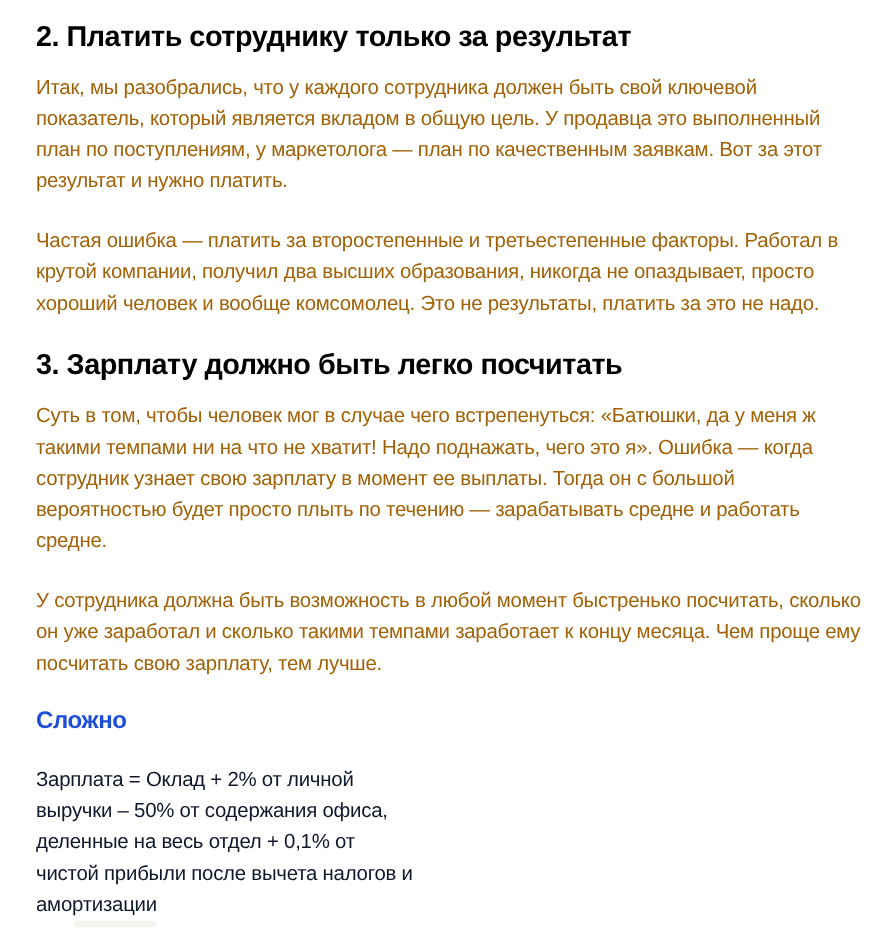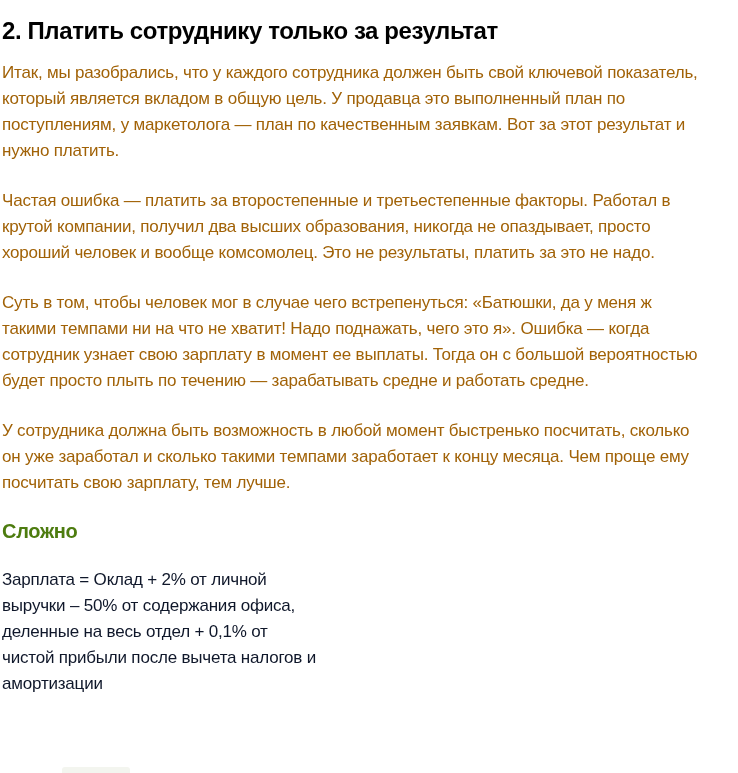--- a/index.html
+++ b/index.html
@@ -10,21 +10,21 @@
     width: 738px;
     height: 773px;
     background: #ffffff;
     overflow: hidden;
     position: relative;
     font-family: "Liberation Sans", sans-serif;
     color: #333333;
     -webkit-font-smoothing: antialiased;
   }
   .article {
-    padding: 16px 14px 0 2px;
+    padding: 16px 14px 0 30px;
     box-sizing: border-box;
     width: 738px;
   }
   .section-heading {
     font-size: 24px;
     line-height: 29px;
     font-weight: 700;
     color: #000000;
     letter-spacing: -0.4px;
     margin: 0 0 15px 0;
@@ -41,21 +41,21 @@
   .comparison {
     display: grid;
     grid-template-columns: 346px 1fr;
     column-gap: 18px;
     margin-top: 8px;
   }
   .comparison-column-title {
     font-size: 20px;
     line-height: 23px;
     font-weight: 700;
-    color: #4d7c0f;
+    color: #1d4ed8;
     letter-spacing: -0.3px;
     margin: 0 0 24px 0;
   }
   .comparison-column-text {
     font-size: 17px;
     line-height: 26px;
     letter-spacing: -0.2px;
     margin: 0;
     color: #0f172a;
   }
@@ -76,20 +76,21 @@
 <body>
 
 <div class="article">
 
   <h2 class="section-heading">2. Платить сотруднику только за результат</h2>
 
   <p class="body-paragraph">Итак, мы разобрались, что у каждого сотрудника должен быть свой ключевой показатель, который является вкладом в общую цель. У продавца это выполненный план по поступлениям, у маркетолога — план по качественным заявкам. Вот за этот результат и нужно платить.</p>
 
   <p class="body-paragraph">Частая ошибка — платить за второстепенные и третьестепенные факторы. Работал в крутой компании, получил два высших образования, никогда не опаздывает, просто хороший человек и вообще комсомолец. Это не результаты, платить за это не надо.</p>
 
+  <h2 class="section-heading">3. Зарплату должно быть легко посчитать</h2>
 
   <p class="body-paragraph">Суть в том, чтобы человек мог в случае чего встрепенуться: «Батюшки, да у меня ж такими темпами ни на что не хватит! Надо поднажать, чего это я». Ошибка — когда сотрудник узнает свою зарплату в момент ее выплаты. Тогда он с большой вероятностью будет просто плыть по течению — зарабатывать средне и работать средне.</p>
 
   <p class="body-paragraph">У сотрудника должна быть возможность в любой момент быстренько посчитать, сколько он уже заработал и сколько такими темпами заработает к концу месяца. Чем проще ему посчитать свою зарплату, тем лучше.</p>
 
   <div class="comparison">
 
     <div class="comparison-column">
       <h3 class="comparison-column-title">Сложно</h3>
       <p class="comparison-column-text">Зарплата = Оклад + 2% от личной выручки – 50% от содержания офиса, деленные на весь отдел + 0,1% от чистой прибыли после вычета налогов и амортизации</p>

